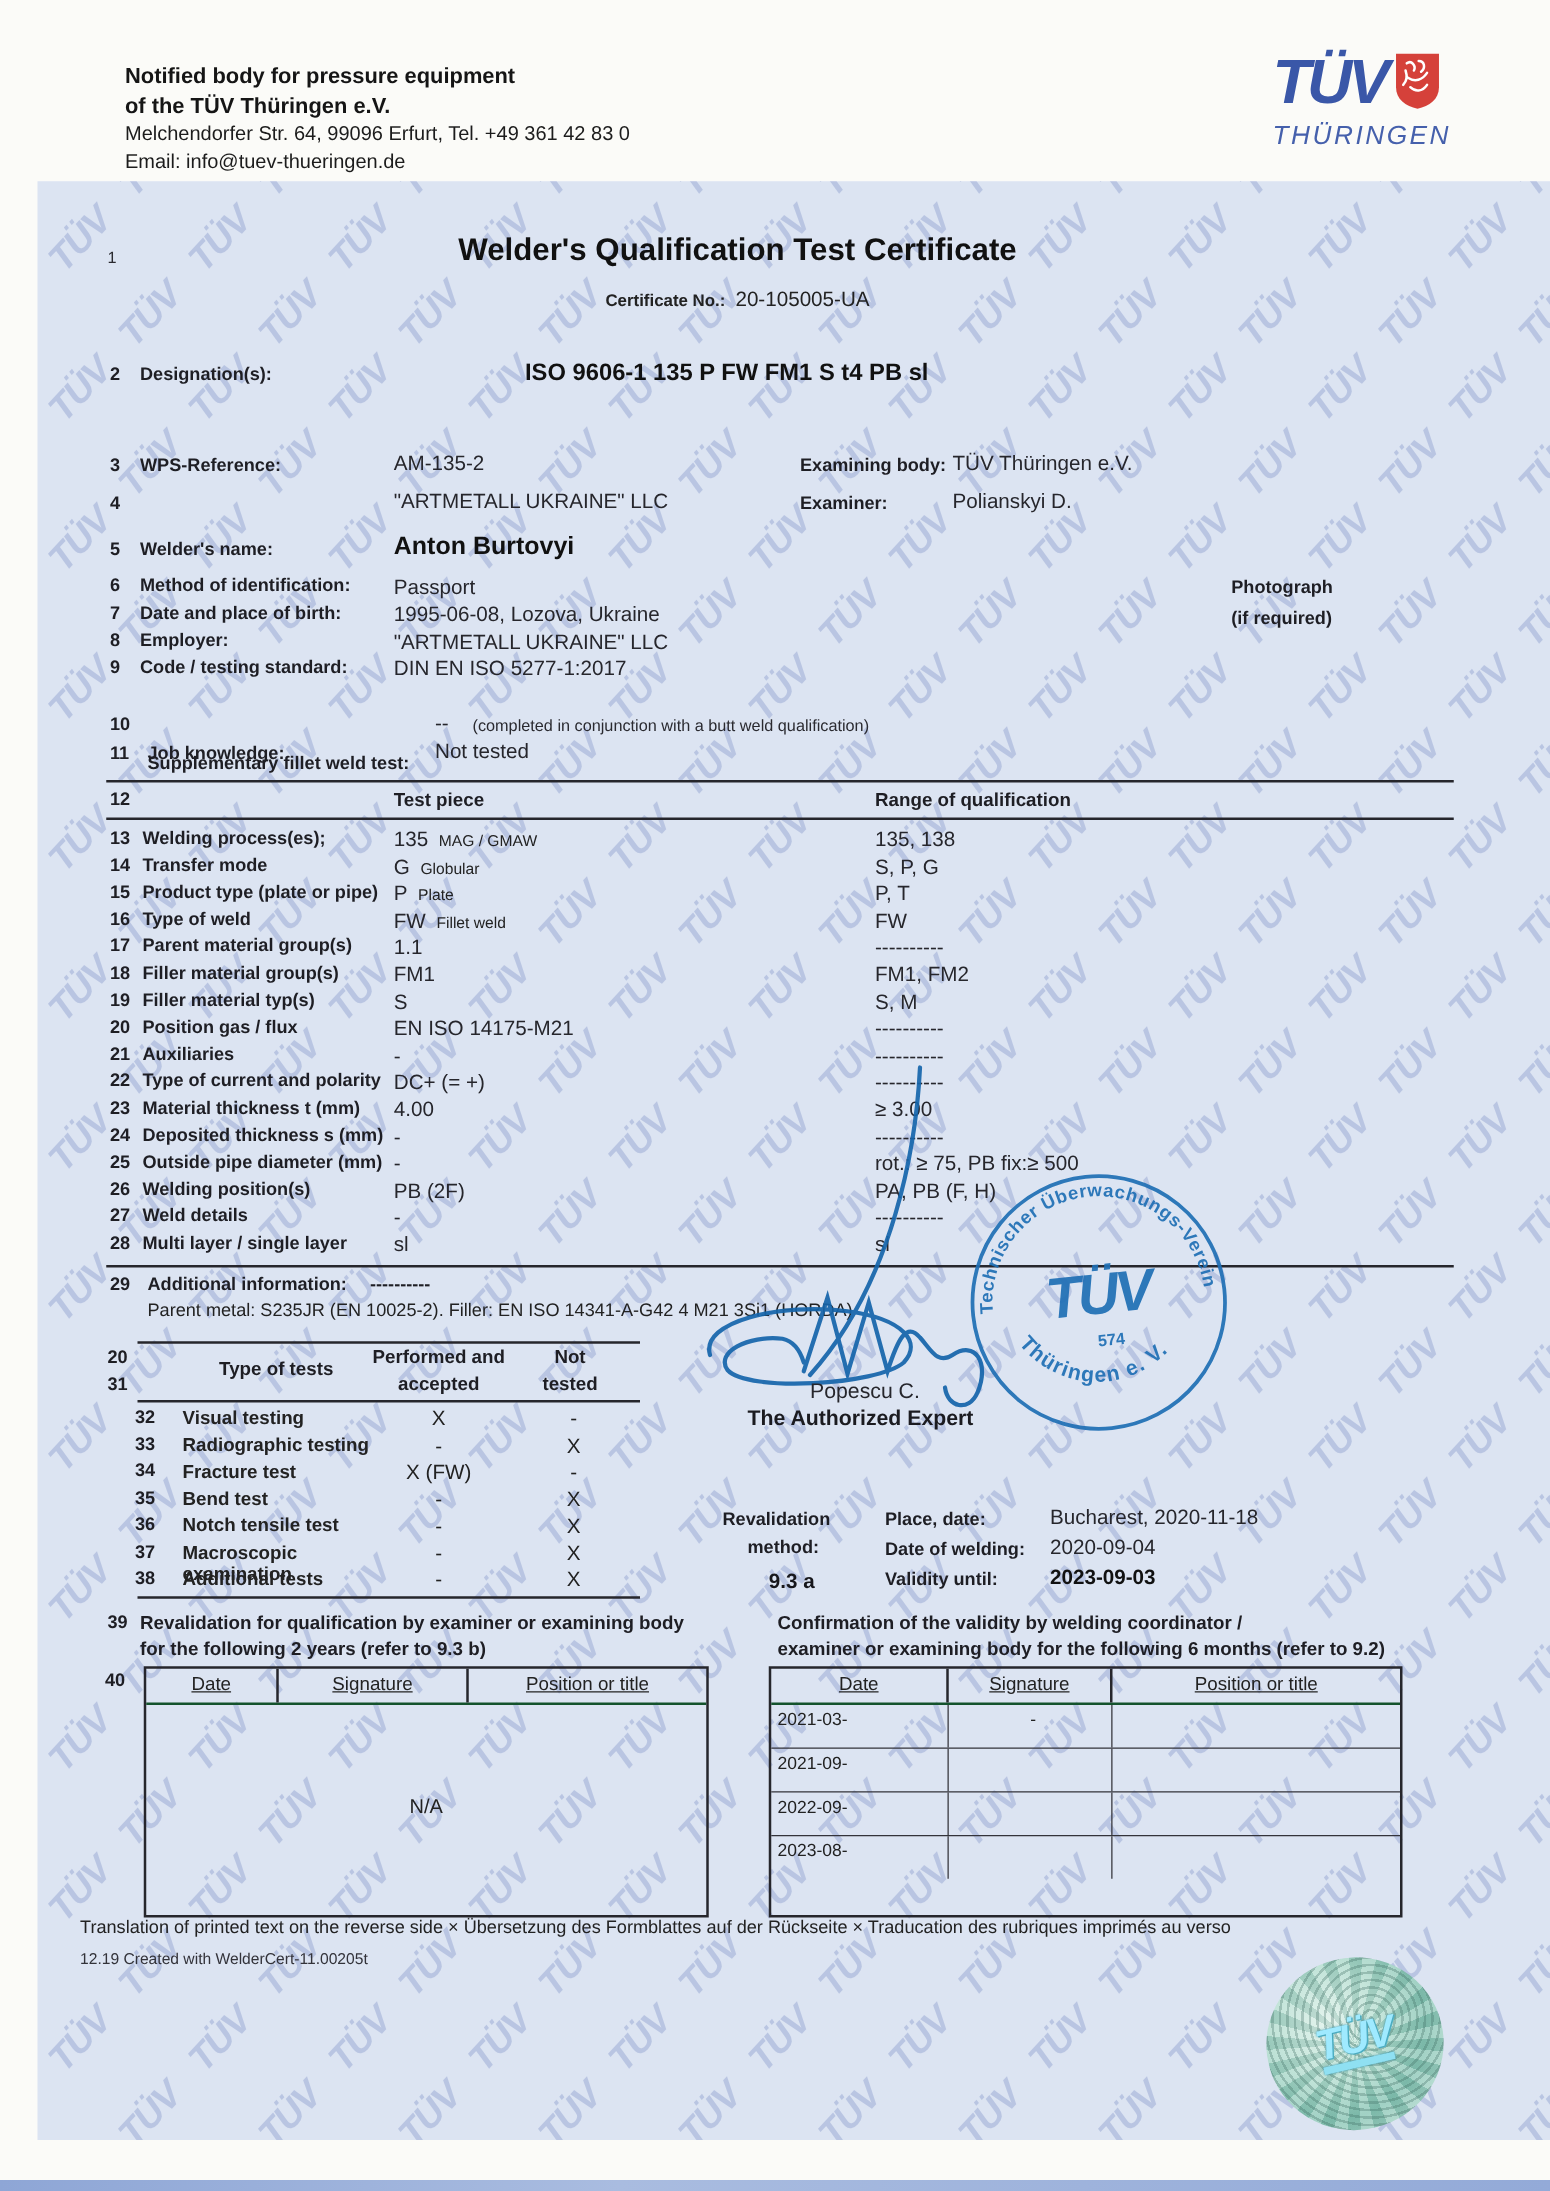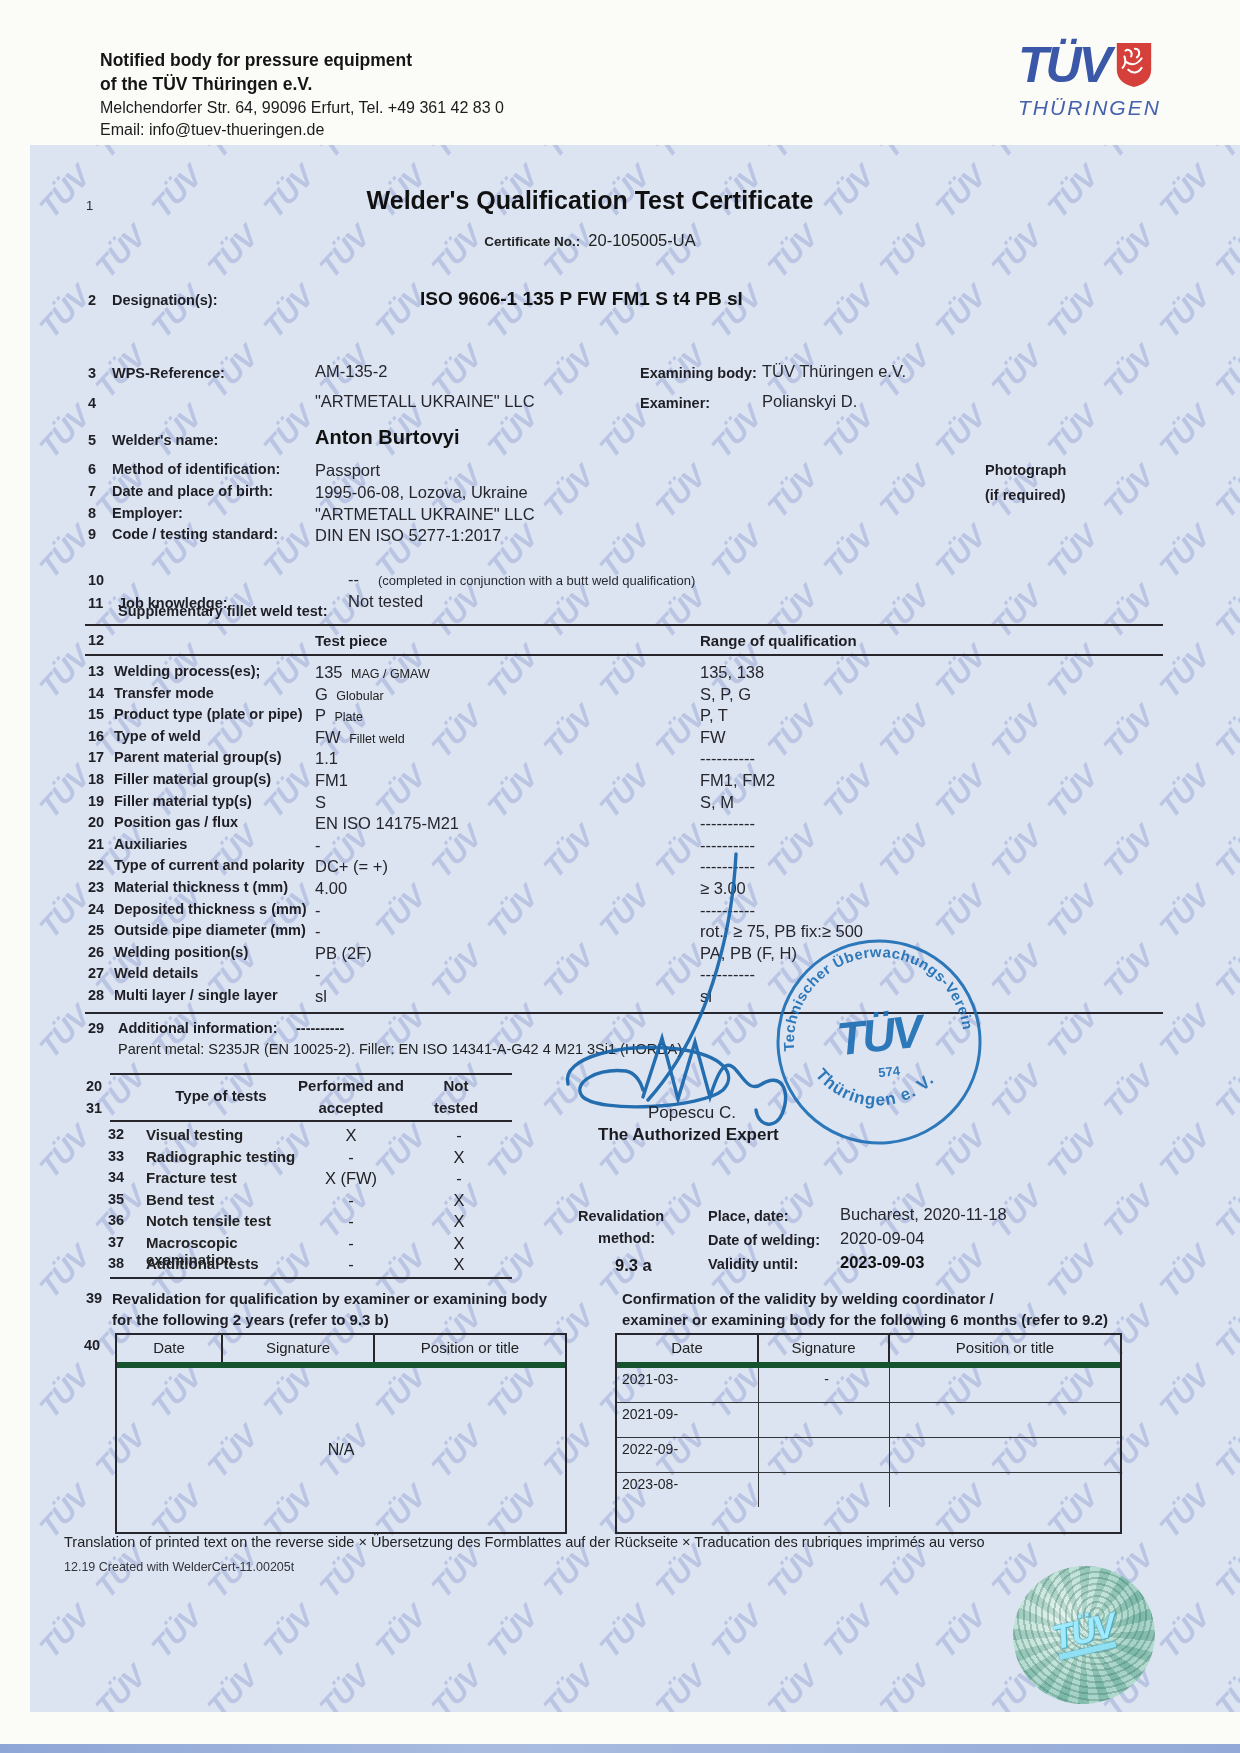--- a/index.html
+++ b/index.html
@@ -27,21 +27,21 @@
   
   .quali-row{display:grid;grid-template-columns:26px 201px 385px auto;height:21.6px;align-items:start;}
   .quali-row .cell-test .main{font-size:16.5px;}
   .quali-row .cell-test .sub{font-size:12.5px;}
   
   .tests-row{display:grid;grid-template-columns:38px 150px 110px 106px;height:21.5px;align-items:start;}
   .tests-row .c{text-align:center;font-size:16.5px;}
   .tests-row .l{font-weight:bold;font-size:15px;}
   
   .t40{position:absolute;border:2px solid #26262c;background:transparent;}
-  .t40-head{display:grid;border-bottom:6px solid #14532d;}
+  .t40-head{display:grid;border-bottom:2px solid #14532d;text-decoration:underline;}
   .t40-head .hc{border-right:2px solid #26262c;text-align:center;font-size:15px;padding-top:4px;height:23px;}
   .t40-head .hc:last-child{border-right:none;}
   .t40-row{display:grid;border-bottom:1.6px solid #33333a;}
   .t40-row:last-child{border-bottom:none;}
   .t40-row .rc{border-right:1.6px solid #33333a;font-size:14px;padding:3px 0 0 5px;height:31px;}
   .t40-row .rc:last-child{border-right:none;}
   .stamp-wrap{position:absolute;left:762px;top:925px;width:234px;height:234px;transform:rotate(-6deg);opacity:0.92;}
   .sig-wrap{position:absolute;left:540px;top:852px;width:290px;height:300px;}
   .holo{position:absolute;left:1013px;top:1566px;width:142px;height:138px;border-radius:50%;
         transform:rotate(-13deg);

